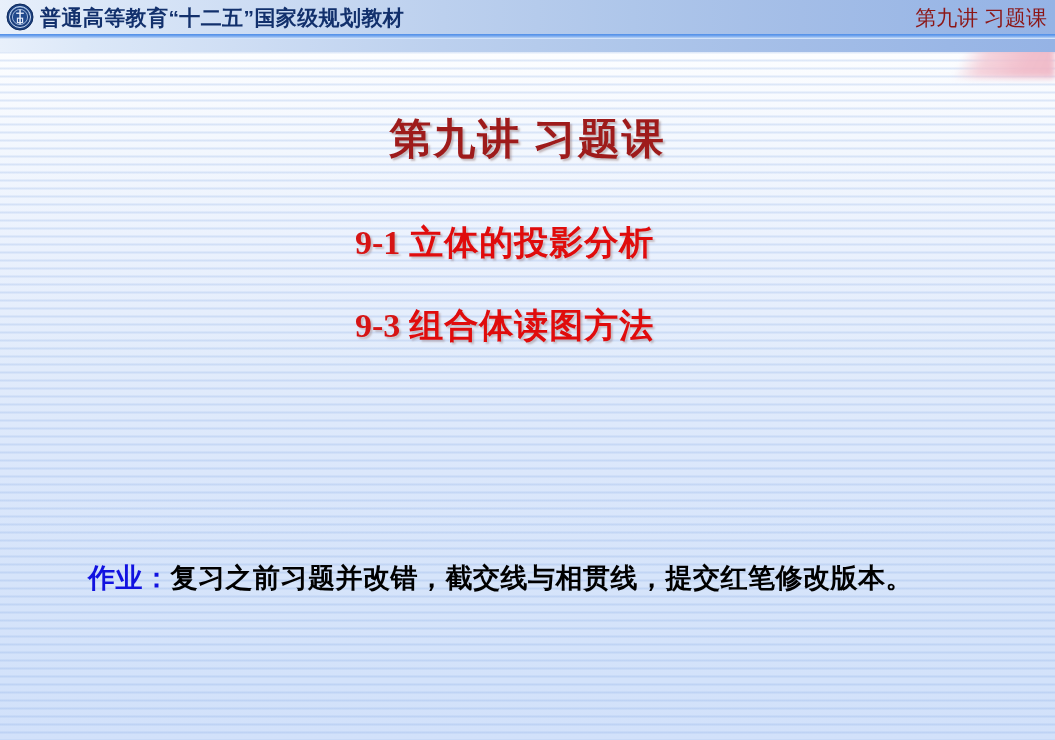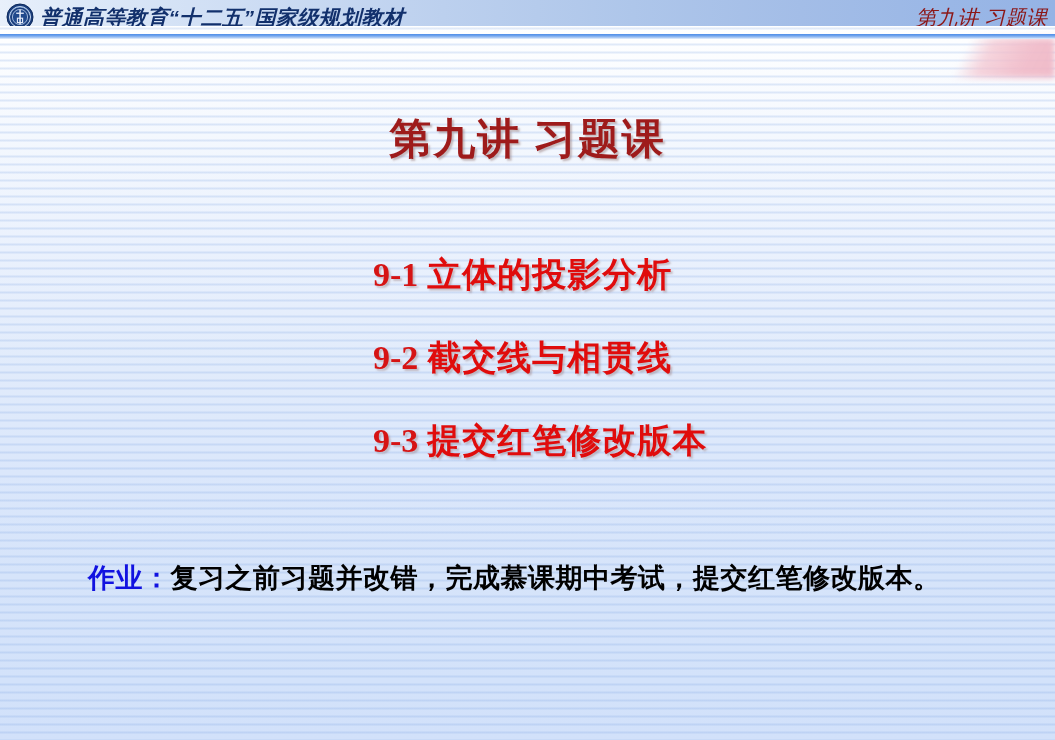--- a/index.html
+++ b/index.html
@@ -43,33 +43,32 @@
         #d2e1fa 100%
       );
   }
 
   
   #header {
     position: absolute;
     left: 0;
     top: 0;
     width: 1055px;
-    height: 26px;
+    height: 52px;
     background: linear-gradient(to right,
        #e8f0fb 0%,
        #dce8f8 8%,
        #cfdef4 22%,
        #bcd0ee 42%,
        #aec6ea 60%,
        #a3bde7 76%,
        #9ab7e6 90%,
        #95b3e5 100%);
     overflow: hidden;
     z-index: 6;
-    font-style: italic;
   }
   #header-accent {
     position: absolute;
     left: 0;
     top: 34px;
     width: 1055px;
     height: 5px;
     background: linear-gradient(to bottom,
       #4f8de8 0%, #6ea3ee 35%, #a9c8f3 70%, #e9f1fd 100%);
     z-index: 6;
@@ -146,24 +145,23 @@
     font-size: 42px;
     font-weight: bold;
     color: #9e1b1b;
     letter-spacing: 2px;
     text-shadow: 2px 2px 2px rgba(140, 110, 110, 0.45);
     white-space: nowrap;
   }
 
   #toc {
     position: absolute;
-    left: 373px;
+    left: 355px;
     top: 182px;
     width: 640px;
-    margin-top: 32px;
   }
   .toc-item {
     height: 83px;
     font-family: "Liberation Serif", "DejaVu Serif", serif;
     font-size: 34px;
     font-weight: bold;
     color: #d61414;
     white-space: nowrap;
     text-shadow: 2px 2px 2px rgba(150, 120, 120, 0.42);
     line-height: 44px;
@@ -224,29 +222,26 @@
   <div id="content">
 
     <div id="slide-title">第九讲  习题课</div>
 
     <div id="toc">
 
       <div class="toc-item">
         <span class="toc-num">9-1</span><span class="toc-label">立体的投影分析</span>
       </div>
 
+
+
       <div class="toc-item">
-        <span class="toc-num">9-2</span><span class="toc-label">截交线与相贯线</span>
+        <span class="toc-num">9-3</span><span class="toc-label">组合体读图方法</span>
       </div>
 
-
-      <div class="toc-item">
-        <span class="toc-num">9-3</span><span class="toc-label">提交红笔修改版本</span>
-      </div>
-
     </div>
 
     <div id="homework">
-      <span id="homework-label">作业：</span><span id="homework-body">复习之前习题并改错，完成慕课期中考试，提交红笔修改版本。</span>
+      <span id="homework-label">作业：</span><span id="homework-body">复习之前习题并改错，截交线与相贯线，提交红笔修改版本。</span>
     </div>
 
   </div>
 </div>
 
 </body></html>

